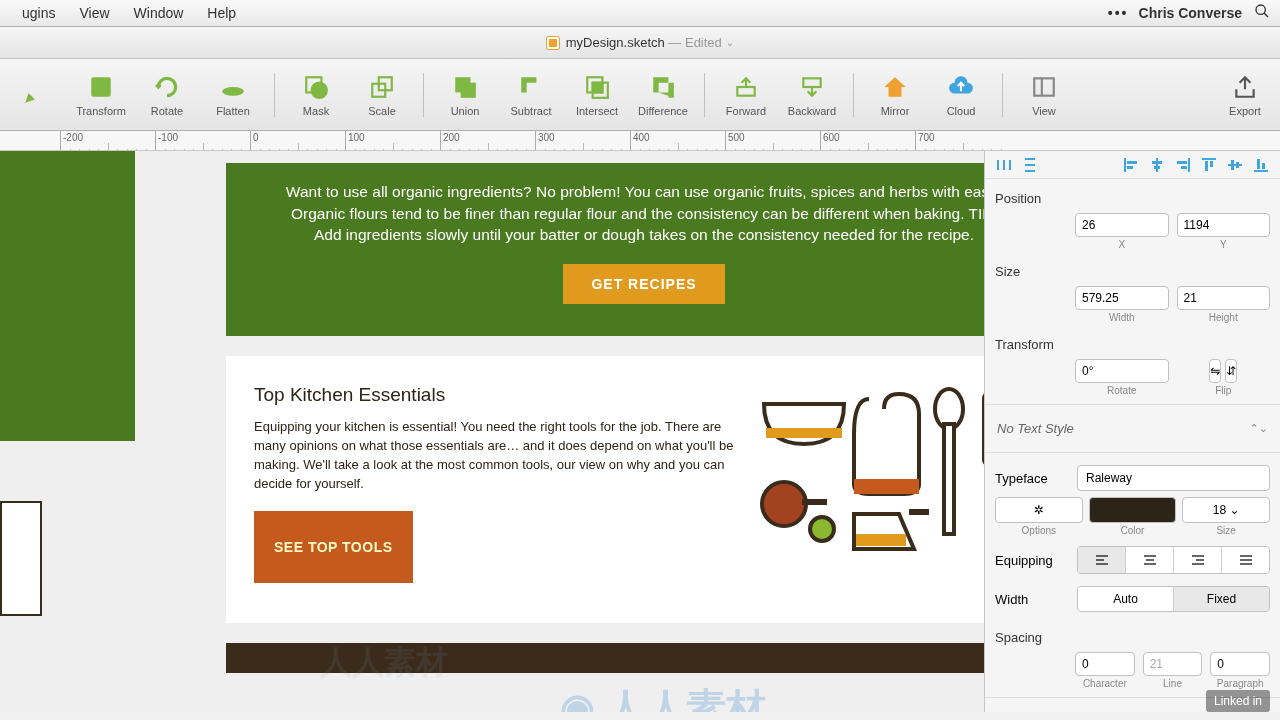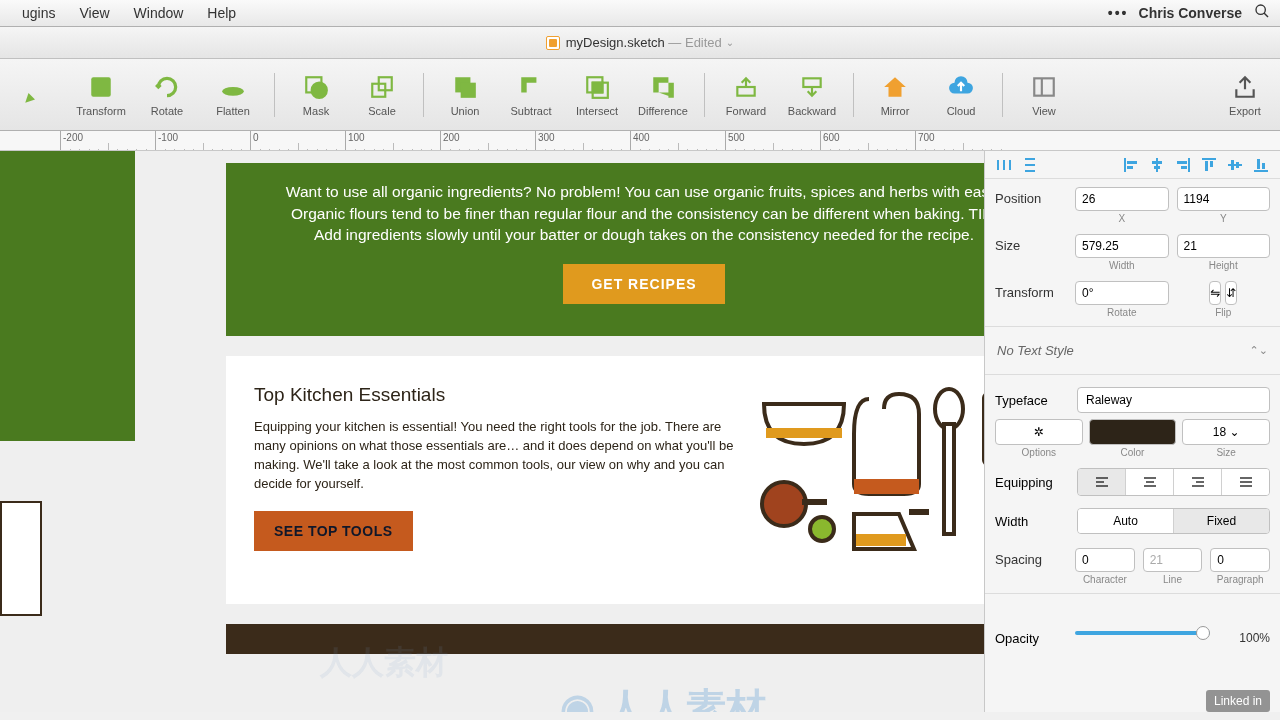--- a/index.html
+++ b/index.html
@@ -50,31 +50,31 @@
 .artboard-top { position:absolute; left:0; top:0; width:135px; height:290px; background:#4a7a1f; }
 .artboard-frag { position:absolute; left:0; top:350px; width:42px; height:115px; background:#fff; border:2px solid #3b2b1a; }
 .canvas-main { position:absolute; left:226px; top:12px; width:836px; }
 .design-green { background:#4a7a1f; padding: 18px 50px 32px; text-align:center; }
 .design-green .gtext { color:#fff; font-size:15.5px; line-height:1.4; }
 .design-btn { display:inline-block; background:#e09a1e; color:#fff; font-weight:700; letter-spacing:1px; padding:12px 28px; margin-top:18px; font-size:14px; }
 .design-white { background:#fff; padding: 28px 28px 40px; margin-top: 20px; display:flex; gap:20px; }
 .design-white .left { flex:1; }
 .design-white h3 { font-size:19px; color:#2d2418; margin-bottom:12px; font-weight:500; }
 .design-white .bodytxt { font-size:13px; color:#2d2418; line-height:1.45; }
-.design-white .cta { display:inline-block; background:#c55a1e; color:#0f172a; font-weight:700; letter-spacing:0.5px; padding:12px 20px; margin-top:18px; font-size:14px; }
+.design-white .cta { display:inline-block; background:#c55a1e; color:#fef9c3; font-weight:700; letter-spacing:0.5px; padding:28px 20px; margin-top:18px; font-size:14px; }
 .design-white .illus { width:280px; height:180px; }
 .design-footer { height:30px; background:#3b2b1a; margin-top:20px; }
 
 
 .insp-alignrow { height:28px; display:flex; align-items:center; gap:4px; padding:0 8px; border-bottom:1px solid #dcdcdc; }
 .insp-alignrow .abtn { width:22px; height:20px; display:flex; align-items:center; justify-content:center; color:#3ea5e0; }
 .insp-alignrow .asep { flex:1; }
 .insp-row { display:flex; align-items:flex-start; padding: 8px 10px 2px; gap:8px; }
 .insp-row .rlabel { width:72px; font-size:13px; color:#333; padding-top:4px; }
-.insp-row .rfields { flex:1; display:flex; gap:8px; }
+.insp-row .rfields { flex:1; display:flex; gap:8px;margin-top:26px; }
 .insp-field { flex:1; display:flex; flex-direction:column; align-items:center; }
 .insp-field input { width:100%; height:24px; border:1px solid #c0c0c0; border-radius:4px; padding:0 6px; font-size:12px; background:#fff; }
 .insp-field .sub { font-size:10px; color:#888; margin-top:2px; }
 .insp-sep { height:1px; background:#dcdcdc; margin:6px 0; }
 .insp-select { width:100%; height:26px; border:1px solid #c0c0c0; border-radius:4px; padding:0 8px; font-size:12px; background:#fff; }
 .insp-style-row { padding:10px 12px; display:flex; align-items:center; justify-content:space-between; }
 .insp-style-row .stylename { font-style:italic; color:#666; font-size:13px; }
 .insp-style-row .updown { color:#888; font-size:11px; }
 .insp-label-row { display:flex; padding:6px 10px; align-items:center; gap:10px; }
 .insp-label-row .rlabel { width:72px; font-size:13px; }

